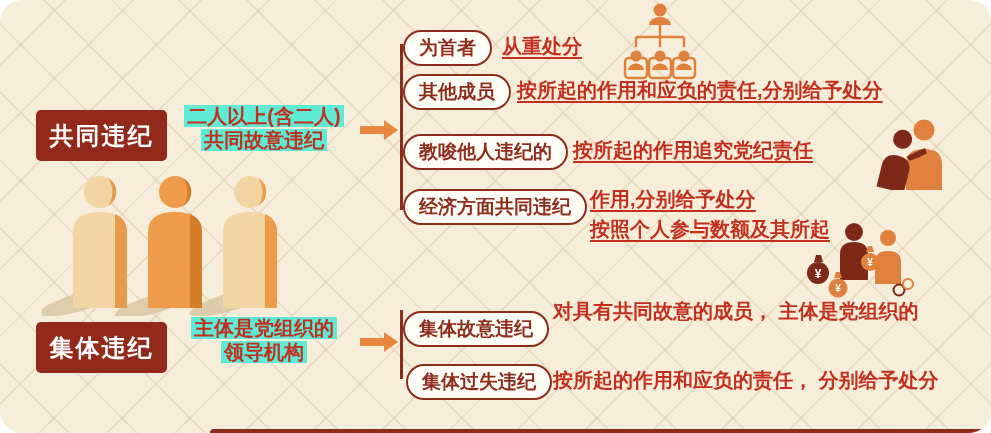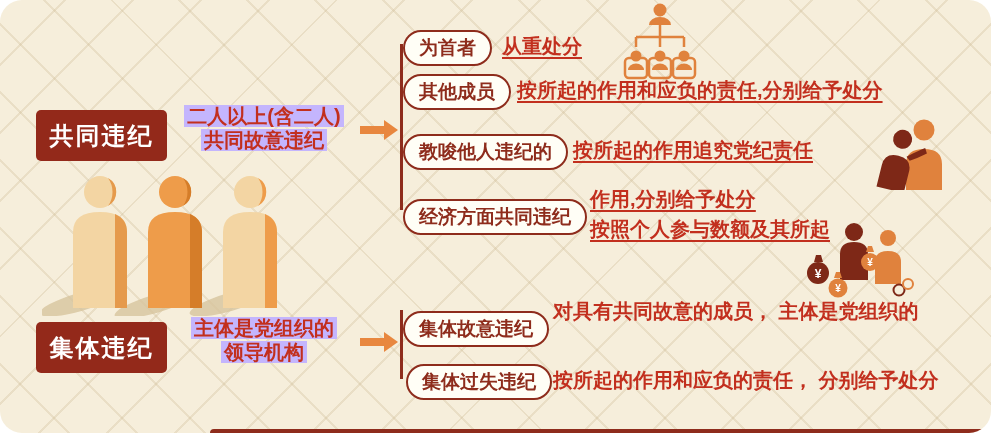--- a/index.html
+++ b/index.html
@@ -11,42 +11,42 @@
       repeating-linear-gradient(45deg, rgba(205,186,148,.30) 0 2px, transparent 2px 48px),
       repeating-linear-gradient(-45deg, rgba(205,186,148,.30) 0 2px, transparent 2px 48px);}
 
   .label-box{position:absolute;width:131px;height:51px;background:#93291a;color:#ffffff;
     font-size:24px;font-weight:700;letter-spacing:2px;display:flex;align-items:center;
     justify-content:center;border-radius:5px}
   .lb1{left:36px;top:110px}
   .lb2{left:36px;top:322px}
 
   .note{position:absolute;text-align:center;font-size:20px;font-weight:700;line-height:24px;color:#c22f1e;white-space:nowrap}
-  .note .hl{background:#c4b5fd;padding:0 3px}
+  .note .hl{background:#5eead4;padding:0 3px}
   .note1{left:168px;top:104px;width:192px}
   .note2{left:168px;top:316px;width:192px}
 
   .arrow{position:absolute;width:40px;height:20px}
   .arrow .shaft{position:absolute;left:2px;top:6px;width:24px;height:8px;background:#e8873f}
   .arrow .head{position:absolute;left:26px;top:0;width:0;height:0;
     border-top:10px solid transparent;border-bottom:10px solid transparent;border-left:14px solid #e8873f}
   .ar1{left:358px;top:120px}
   .ar2{left:358px;top:332px}
 
   .vline{position:absolute;width:3px;background:#8e2c1c}
   .vl1{left:400px;top:44px;height:166px}
   .vl2{left:400px;top:310px;height:69px}
 
   .pill{position:absolute;height:31px;display:inline-flex;align-items:center;
     background:#fffef6;border:2.5px solid #8e2c1c;border-radius:18px;padding:16px 14px;
     color:#8e2c1c;font-size:19px;font-weight:700;white-space:nowrap}
   .pl1{left:403px;top:30px}
   .pl2{left:403px;top:74px}
   .pl3{left:403px;top:134px}
-  .pl4{left:403px;top:199px}
+  .pl4{left:403px;top:189px}
   .pl5{left:403px;top:311px}
   .pl6{left:406px;top:364px}
 
   .desc{position:absolute;color:#c22f1e;font-size:20px;font-weight:700;white-space:nowrap}
   .desc.u, .desc.u span{text-decoration:underline;text-decoration-thickness:2px;
     text-underline-offset:4px;text-decoration-color:#c22f1e}
   .d4 span{display:block;line-height:30px}
   .d1{left:502px;top:33px}
   .d2{left:517px;top:77px}
   .d3{left:573px;top:137px}

